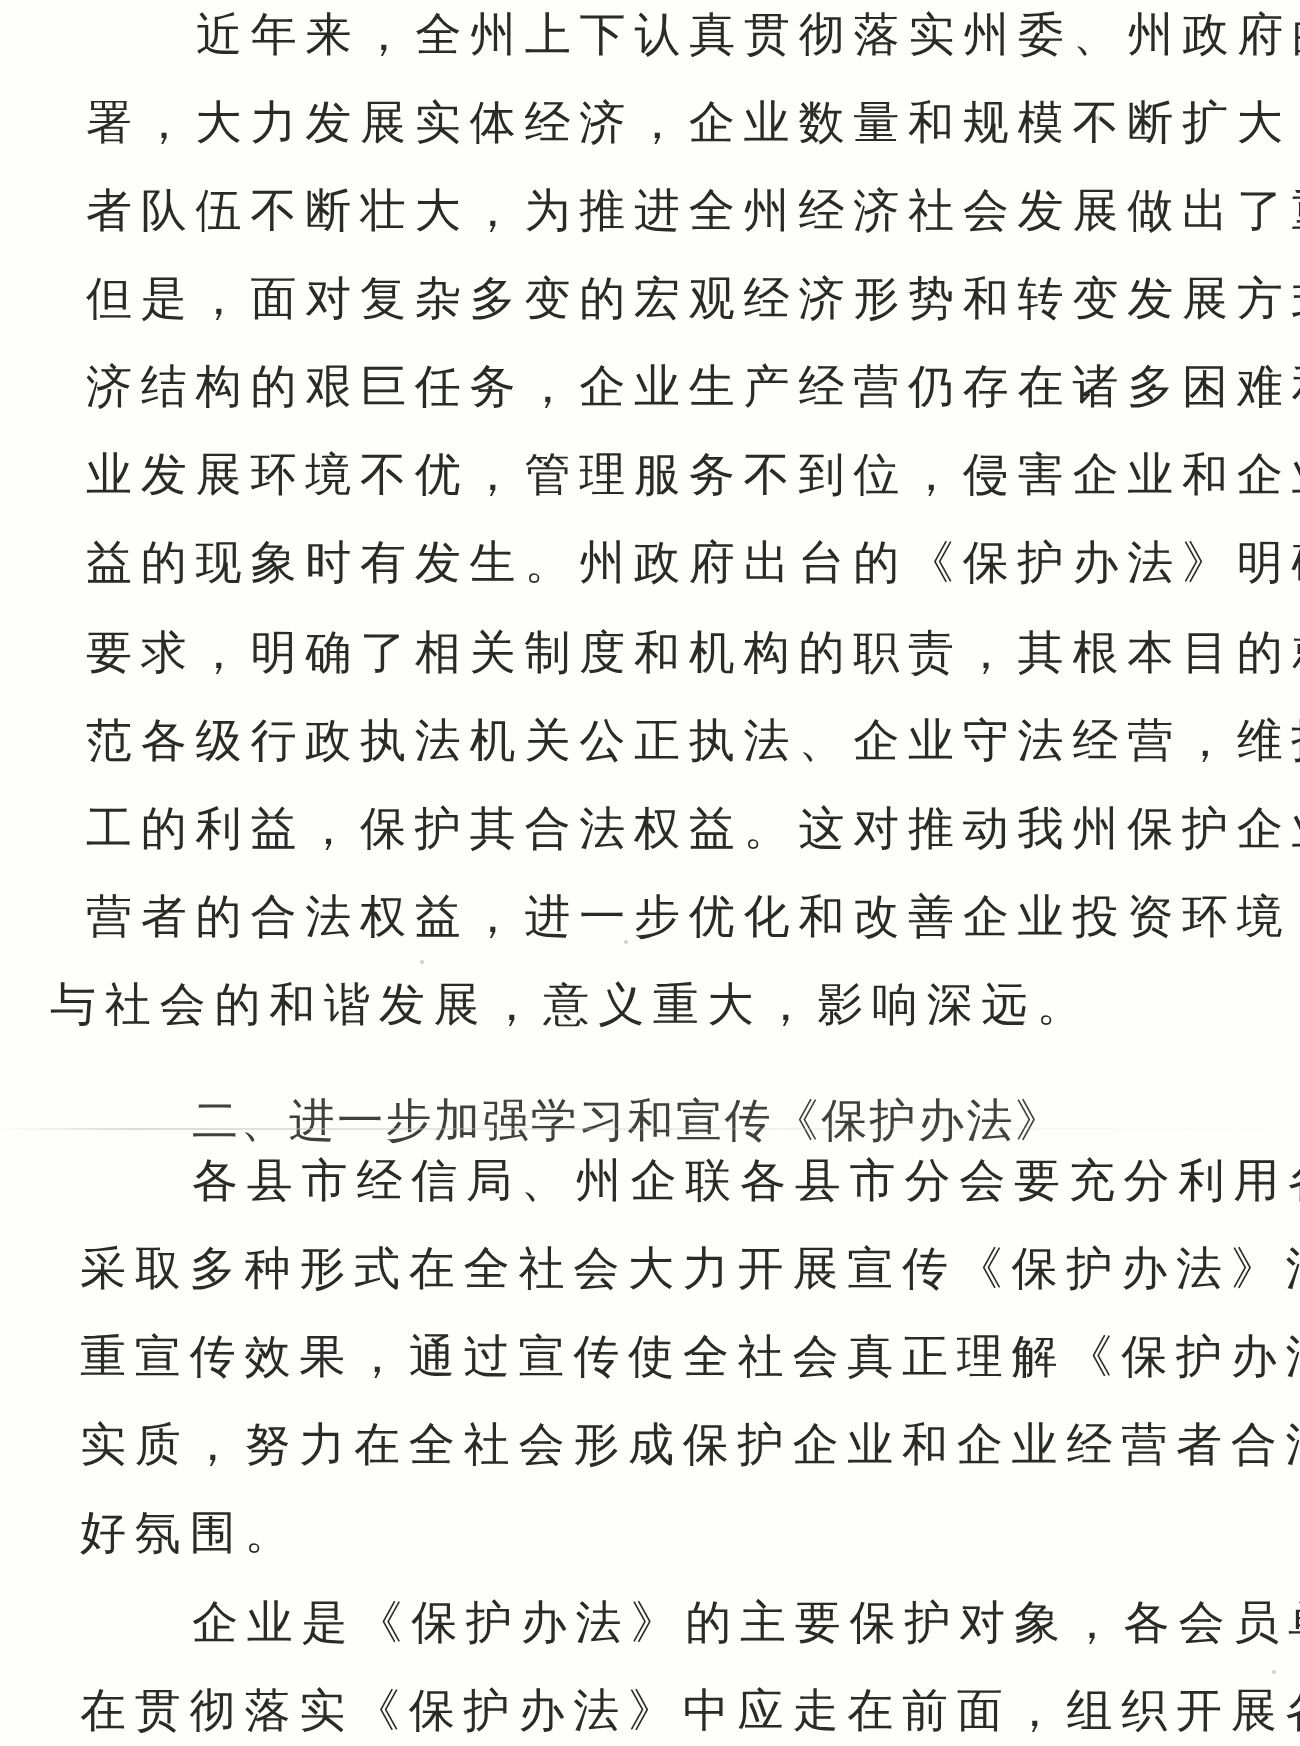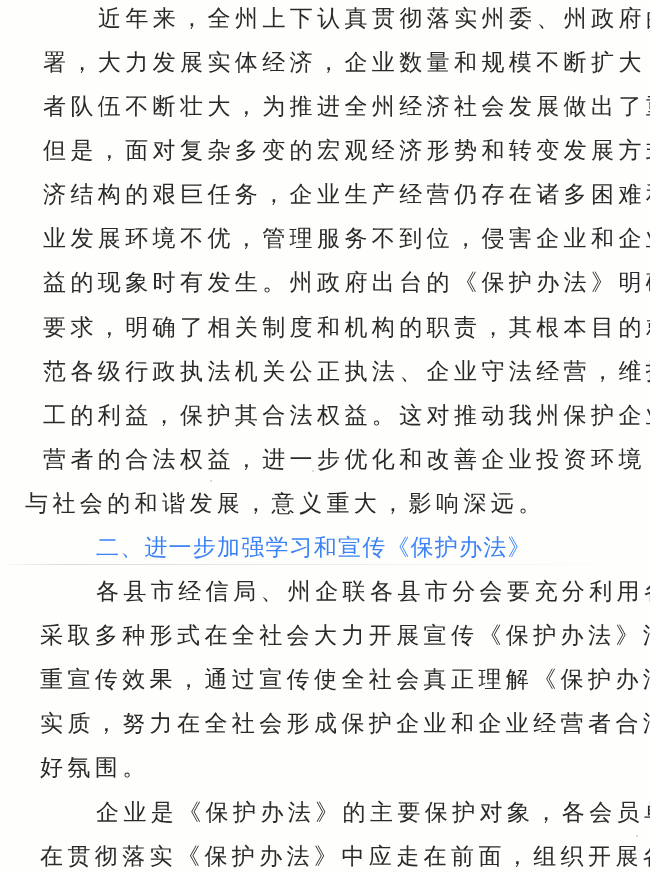--- a/index.html
+++ b/index.html
@@ -18,21 +18,22 @@
     font-family: "DejaVu Serif", "Liberation Serif", serif;
     font-size: 23px;
     letter-spacing: 4.4px;
     color: #2a2a2a;
     line-height: 30px;
     height: 30px;
   }
   .heading {
     font-family: "DejaVu Sans", "Liberation Sans", sans-serif;
     letter-spacing: 1.2px;
-    color: #3b82f6;
+    color: #404040;
+    margin-top: 14px;
   }
   .artifact {
     position: absolute; left: 0; top: 564px; width: 650px; height: 1px;
     background: linear-gradient(90deg, rgba(200,200,200,0.0), rgba(190,190,190,0.55) 10%, rgba(200,200,200,0.25) 60%, rgba(200,200,200,0.0));
   }
   .speck { position: absolute; width: 2px; height: 2px; background: #cfcfcf; border-radius: 1px; }
 </style>
 </head>
 <body>
 

